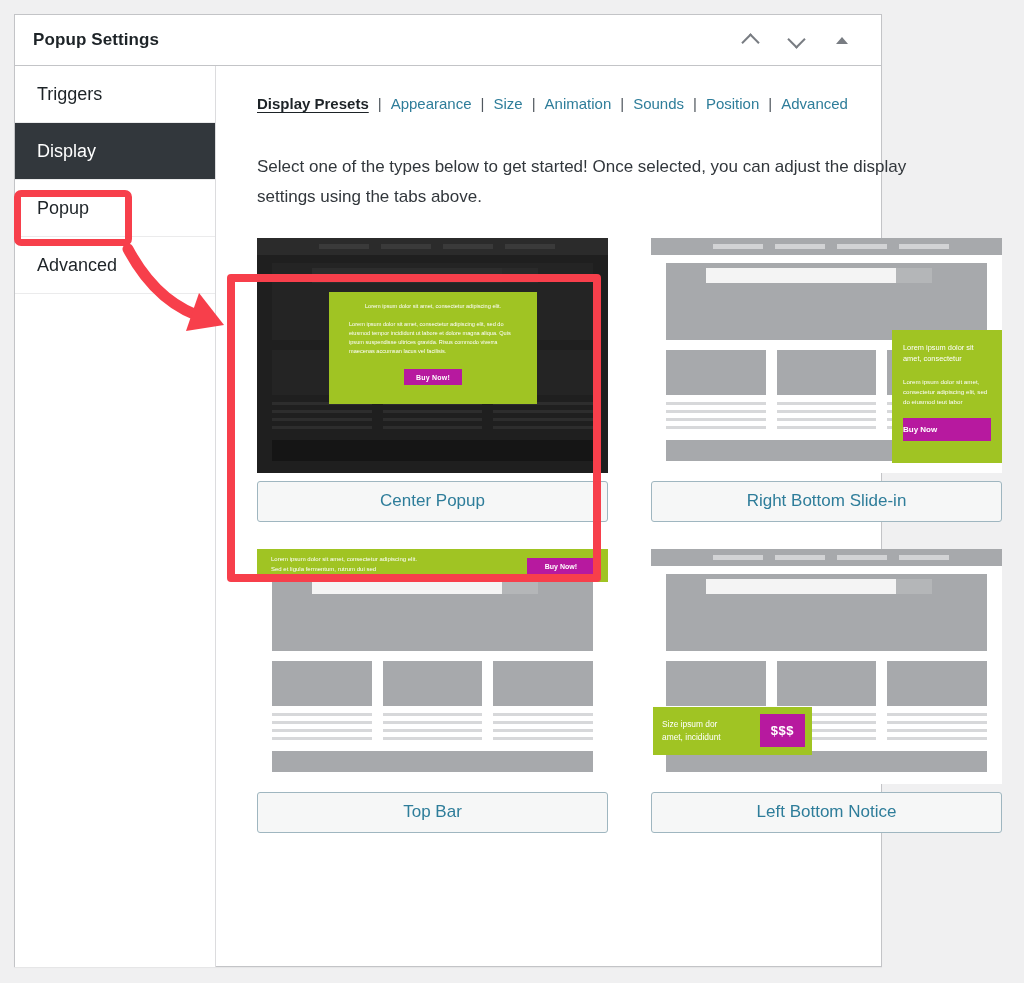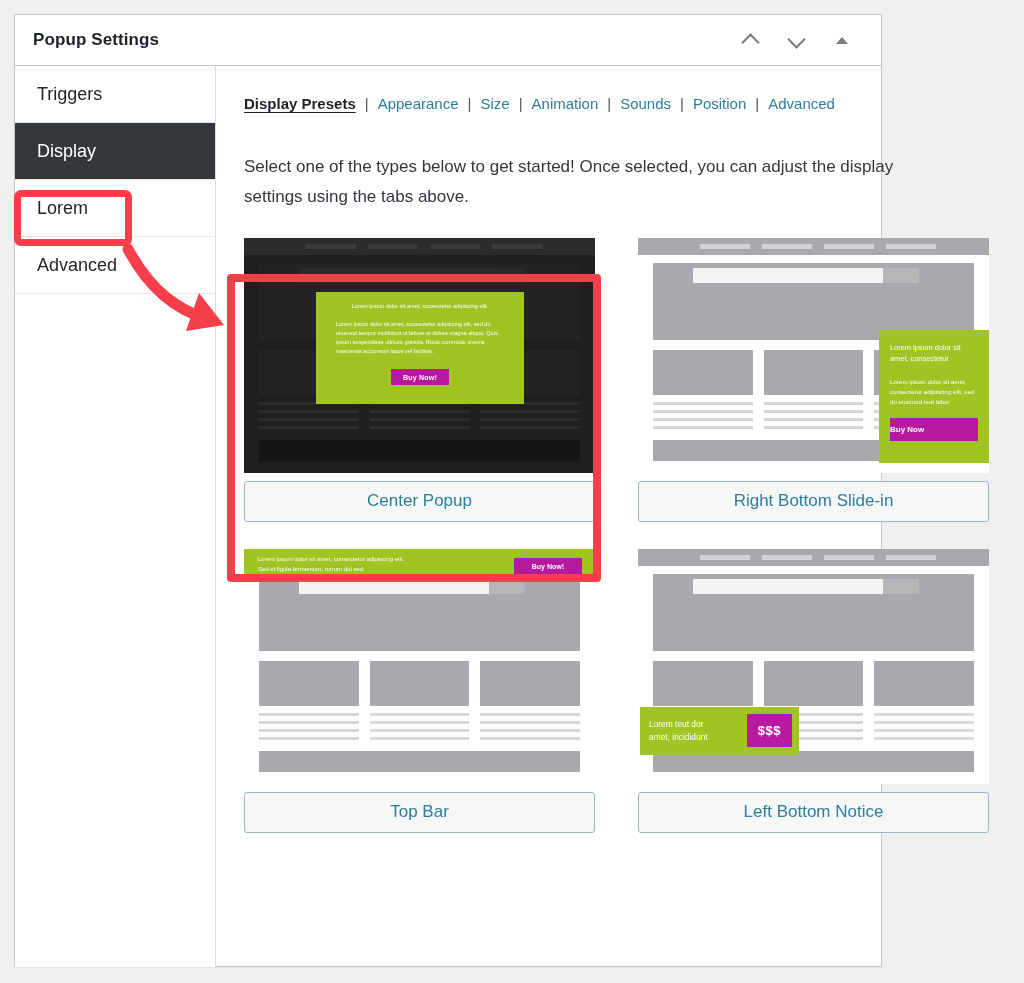--- a/index.html
+++ b/index.html
@@ -54,21 +54,21 @@
   }
   .chev.up::before   { transform: rotate(45deg); }
   .chev.down::before { transform: rotate(225deg); top: 0px; }
   .tri-up {
     width: 0; height: 0;
     border-left: 6px solid transparent;
     border-right: 6px solid transparent;
     border-bottom: 7px solid #787c82;
   }
 
-  .panel-body { display: flex; height: calc(953px - 52px); }
+  .panel-body { display: flex; height: calc(953px - 52px); gap: 13px; }
 
   
   .sidebar {
     width: 201px; flex: 0 0 201px;
     border-right: 1px solid #dcdcde;
     background: #fff;
     padding-top: 0;
   }
   .side-item {
     position: relative;
@@ -295,21 +295,21 @@
     <div class="panel-body">
 
       <div class="sidebar">
         <div class="side-item">
           <span>Triggers</span>
         </div>
         <div class="side-item active">
           <span>Display</span>
         </div>
         <div class="side-item">
-          <span>Lorem</span>
+          <span>Popup</span>
         </div>
         <div class="side-item">
           <span>Advanced</span>
         </div>
       </div>
 
       <div class="content">
 
         <div class="tabs"><span class="tab active">Display Presets</span><span class="tab-sep">|</span><span class="tab">Appearance</span><span class="tab-sep">|</span><span class="tab">Size</span><span class="tab-sep">|</span><span class="tab">Animation</span><span class="tab-sep">|</span><span class="tab">Sounds</span><span class="tab-sep">|</span><span class="tab">Position</span><span class="tab-sep">|</span><span class="tab">Advanced</span></div>
 
@@ -513,21 +513,21 @@
                         <span></span>
                         <span></span>
                         <span></span>
                     </div>
                   </div>
                 </div>
                 <div class="wf-foot"></div>
               </div>
               <div class="pop-notice">
                 <div class="txt">
-                  <div>Lorem teut dor</div>
+                  <div>Size ipsum dor</div>
                   <div>amet, incididunt</div>
                 </div>
                 <div class="btn-wrap">
                   <span class="btn-magenta">$$$</span>
                 </div>
               </div>
             </div>
             <div class="preset-label">Left Bottom Notice</div>
           </div>
 

